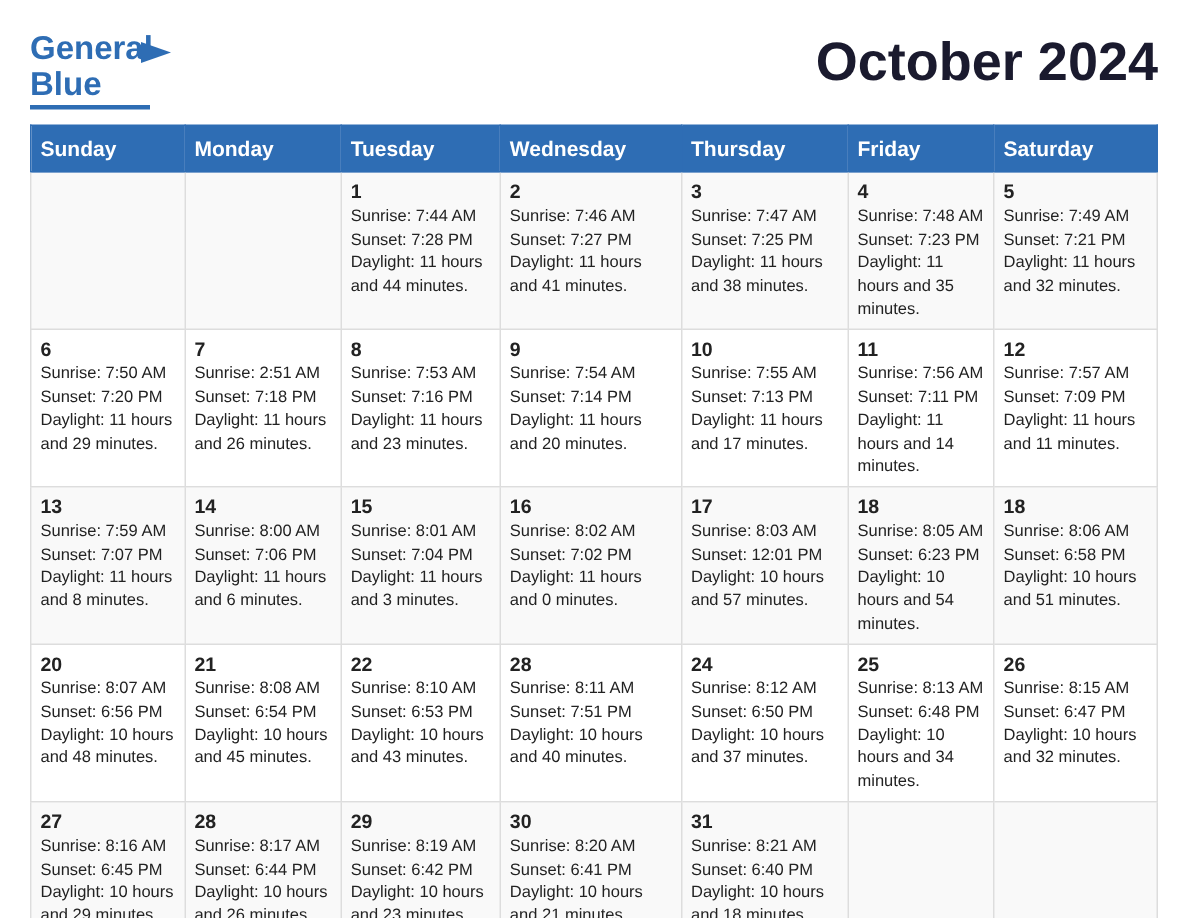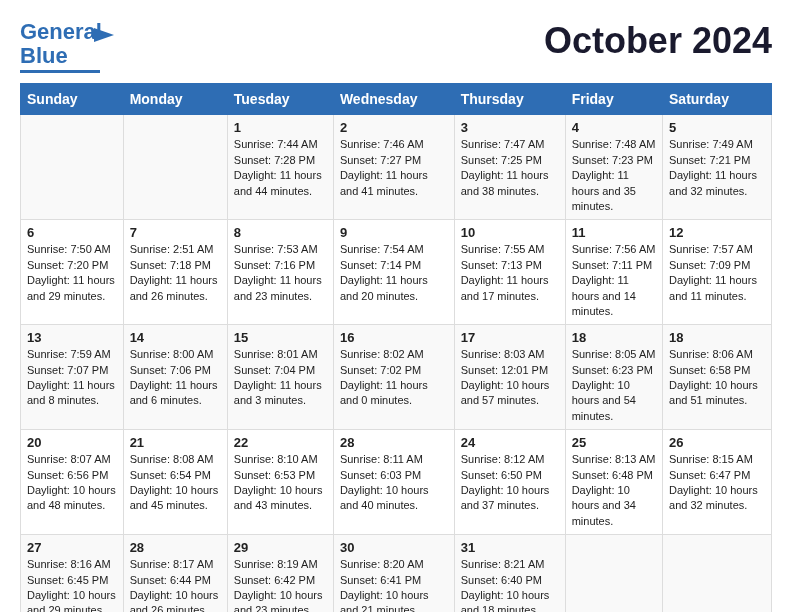--- a/index.html
+++ b/index.html
@@ -266,21 +266,21 @@
         </td>
         <td>
           <span class="day-num">22</span>
           <span class="cell-line">Sunrise: 8:10 AM</span>
           <span class="cell-line">Sunset: 6:53 PM</span>
           <span class="cell-line">Daylight: 10 hours and 43 minutes.</span>
         </td>
         <td>
           <span class="day-num">28</span>
           <span class="cell-line">Sunrise: 8:11 AM</span>
-          <span class="cell-line">Sunset: 6:03 PM</span>
+          <span class="cell-line">Sunset: 7:51 PM</span>
           <span class="cell-line">Daylight: 10 hours and 40 minutes.</span>
         </td>
         <td>
           <span class="day-num">24</span>
           <span class="cell-line">Sunrise: 8:12 AM</span>
           <span class="cell-line">Sunset: 6:50 PM</span>
           <span class="cell-line">Daylight: 10 hours and 37 minutes.</span>
         </td>
         <td>
           <span class="day-num">25</span>

